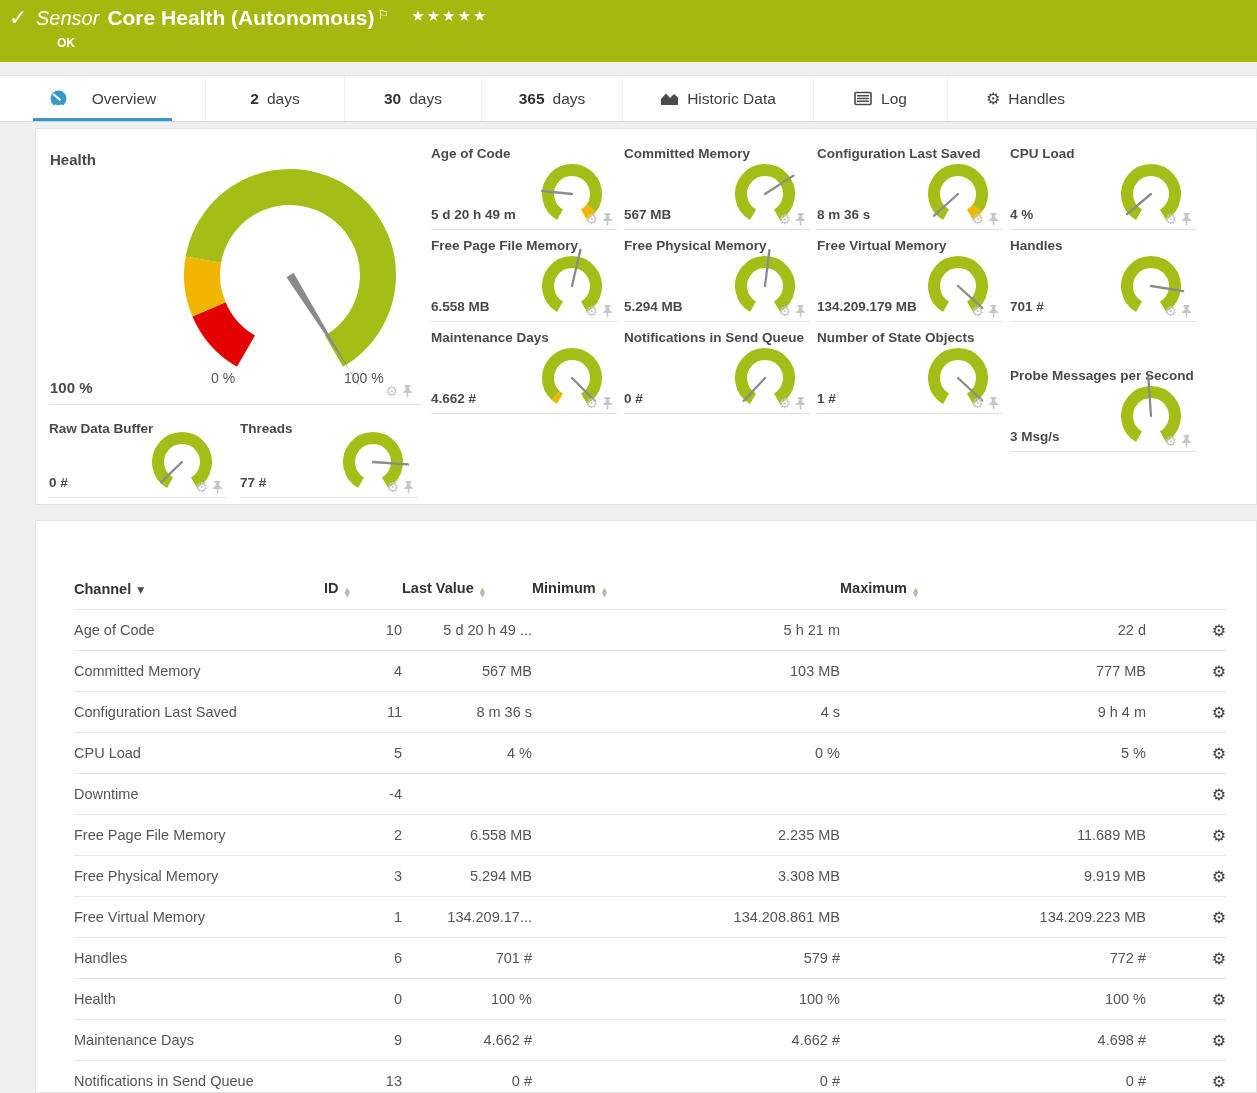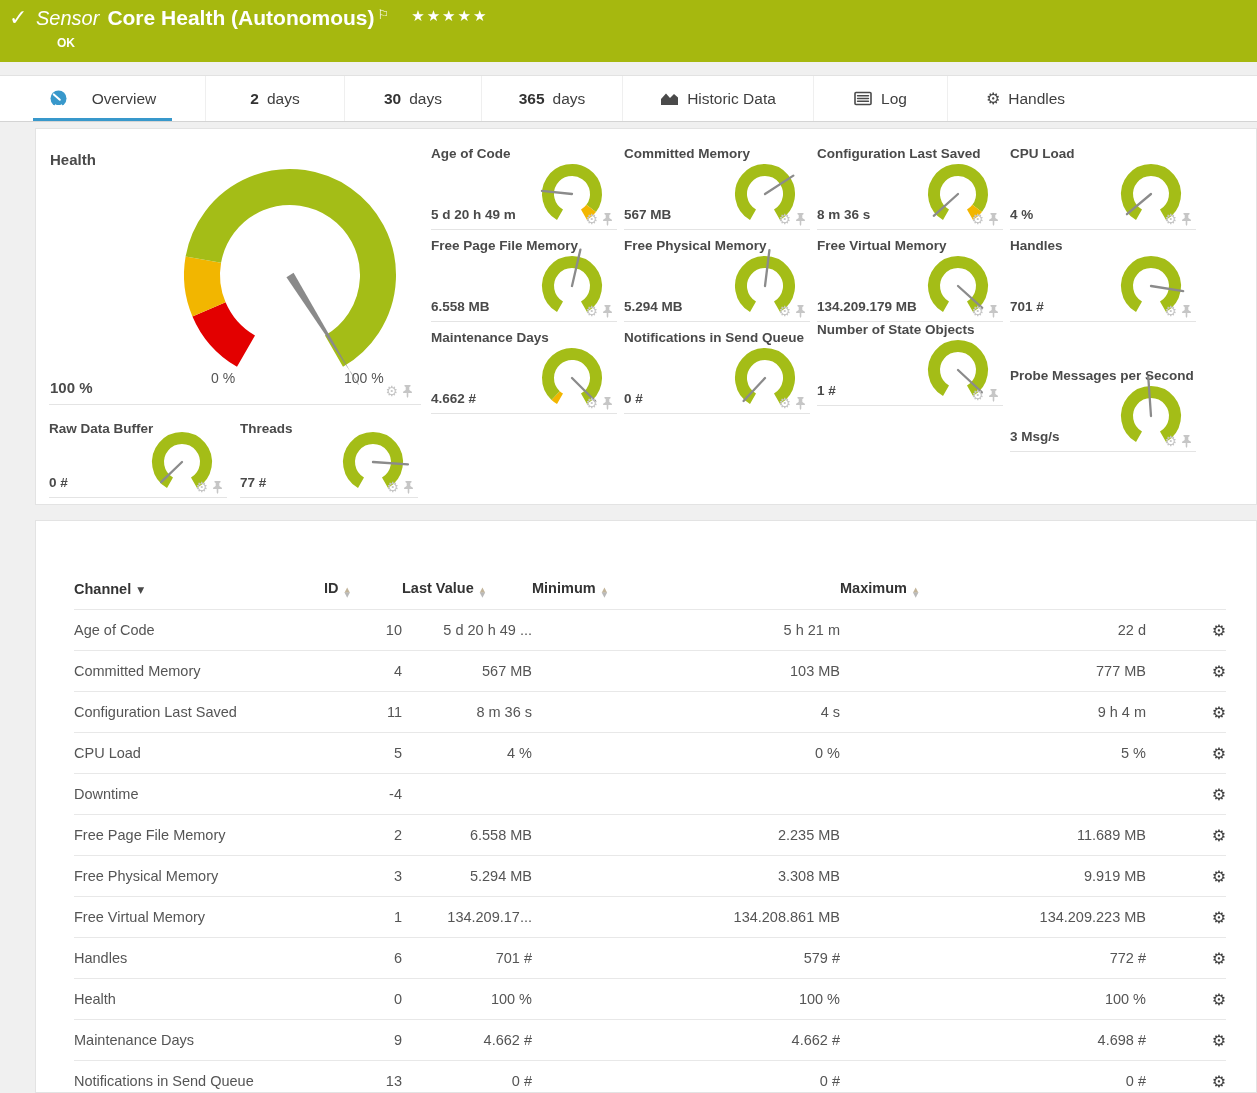--- a/index.html
+++ b/index.html
@@ -301,21 +301,21 @@
           <line x1="38" y1="40" x2="16.58525149403755" y2="62.96450623084196" stroke="#8b8b8b" stroke-width="2.3" stroke-linecap="round"></line>
         </svg>
         <div class="t-value">0 #</div>
         <div class="t-icons">
           <span class="t-gear">⚙</span>
           <svg class="t-pin" width="11" height="13" viewBox="0 0 10 13">
             <path fill="#c6c6c6" d="M2 0 h6 v1.2 l-1.2 .8 v3 l2.6 1.8 v1.2 h-3.6 v3.6 l-.8 1.4 -.8 -1.4 v-3.6 h-3.6 v-1.2 l2.6 -1.8 v-3 l-1.2 -.8 z"></path>
           </svg>
         </div>
       </div>
-      <div class="tile" style="left: 781px; top: 193px; width: 186px; height: 84px;">
+      <div class="tile" style="left: 781px; top: 201px; width: 186px; height: 84px;">
         <div class="t-title">Number of State Objects</div>
         <svg width="76" height="76" viewBox="0 0 76 76" class="t-gauge" style="left: 103px; top: 8px;">
           <path d="M26.00 60.78 A24 24 0 1 1 50.00 60.78" stroke="#a4bd17" stroke-width="12" fill="none"></path>
           <line x1="38" y1="40" x2="61.84213067278496" y2="62.233146538037445" stroke="#8b8b8b" stroke-width="2.3" stroke-linecap="round"></line>
         </svg>
         <div class="t-value">1 #</div>
         <div class="t-icons">
           <span class="t-gear">⚙</span>
           <svg class="t-pin" width="11" height="13" viewBox="0 0 10 13">
             <path fill="#c6c6c6" d="M2 0 h6 v1.2 l-1.2 .8 v3 l2.6 1.8 v1.2 h-3.6 v3.6 l-.8 1.4 -.8 -1.4 v-3.6 h-3.6 v-1.2 l2.6 -1.8 v-3 l-1.2 -.8 z"></path>

